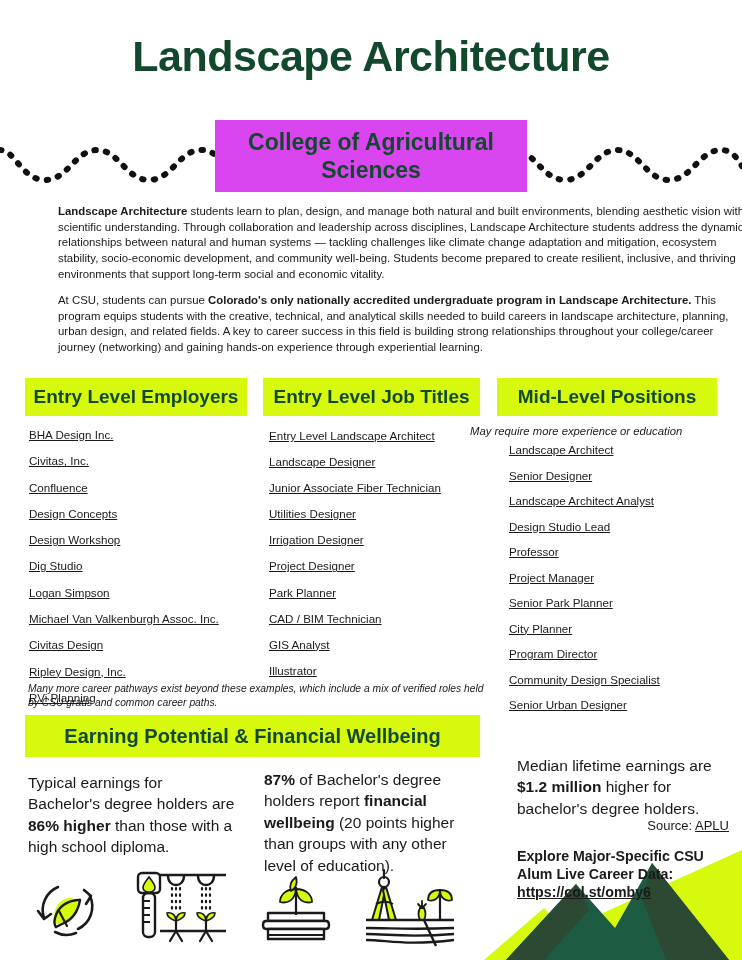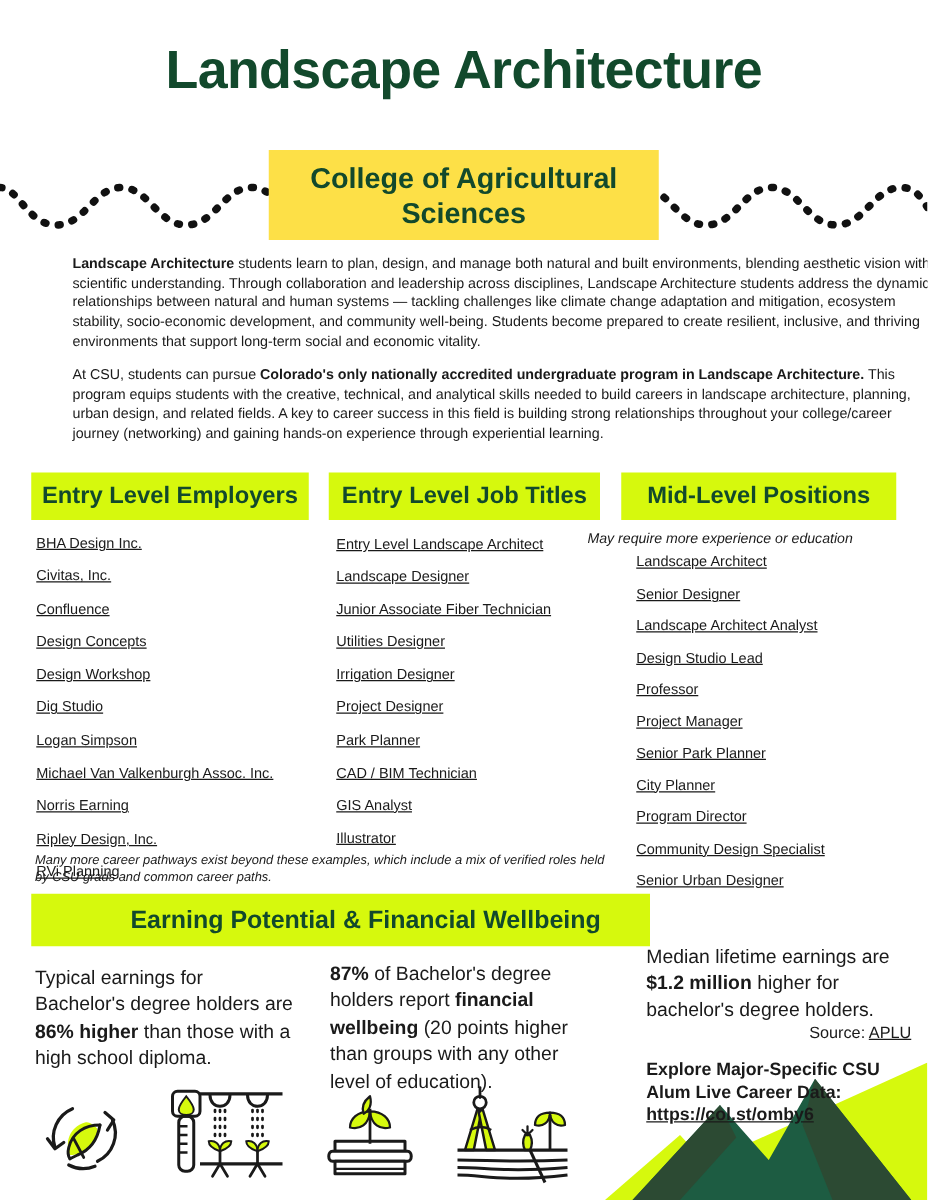--- a/index.html
+++ b/index.html
@@ -45,21 +45,21 @@
     height: 62px;
   }
   .wave-band svg { display: block; }
 
   .college-chip {
     position: absolute;
     left: 215px;
     top: 120px;
     width: 312px;
     height: 72px;
-    background: #fde047;
+    background: #d946ef;
     display: flex;
     align-items: center;
     justify-content: center;
     text-align: center;
     font-size: 23px;
     font-weight: bold;
     color: #12492c;
     line-height: 1.22;
     z-index: 4;
   }
@@ -140,21 +140,20 @@
     top: 715px;
     width: 455px;
     height: 42px;
     background: #d6f90d;
     display: flex;
     align-items: center;
     justify-content: center;
     font-size: 20px;
     font-weight: bold;
     color: #12492c;
-    padding-left: 40px;
   }
 
   .stat {
     position: absolute;
     font-size: 15.5px;
     line-height: 1.38;
     color: #1a1a1a;
   }
   .stat b { font-weight: bold; }
   #stat1 { left: 28px;  top: 772px; width: 210px; }
@@ -231,21 +230,21 @@
     <div class="col-head">Entry Level Employers</div>
     <ul class="col-list">
       <li>BHA Design Inc.</li>
       <li>Civitas, Inc.</li>
       <li>Confluence</li>
       <li>Design Concepts</li>
       <li>Design Workshop</li>
       <li>Dig Studio</li>
       <li>Logan Simpson</li>
       <li>Michael Van Valkenburgh Assoc. Inc.</li>
-      <li>Norris Earning</li>
+      <li>Civitas Design</li>
       <li>Ripley Design, Inc.</li>
       <li>RVi Planning</li>
       <li>Sasaki</li>
     </ul>
   </div>
 
   <div class="col" id="col2">
     <div class="col-head">Entry Level Job Titles</div>
     <ul class="col-list">
       <li>Entry Level Landscape Architect</li>

